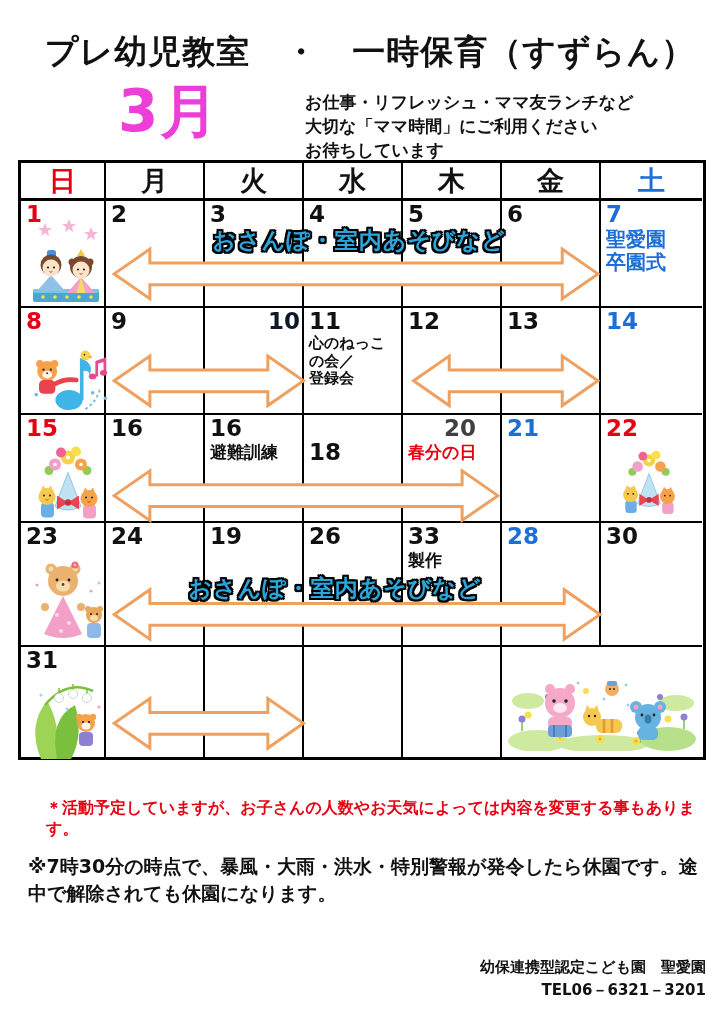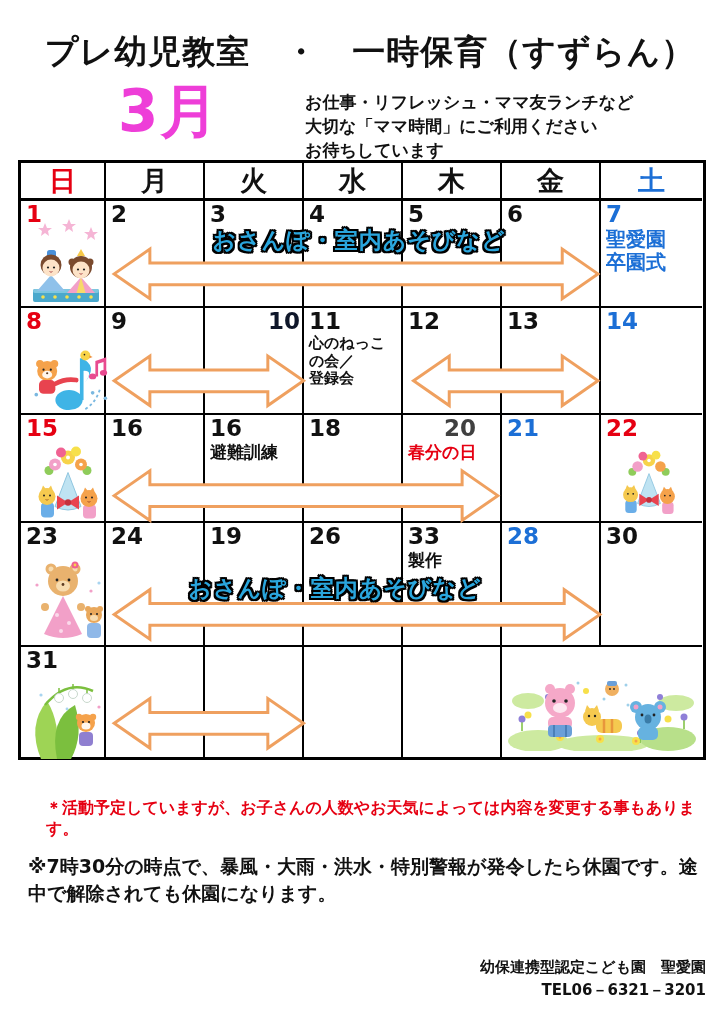--- a/index.html
+++ b/index.html
@@ -139,21 +139,21 @@
           <div class="date" style="color: rgb(230, 0, 18);">15</div>
         </div>
         <div class="cell">
           <div class="date" style="color: rgb(17, 17, 17);">16</div>
         </div>
         <div class="cell">
           <div class="date" style="color: rgb(17, 17, 17);">16</div>
           <div class="event">避難訓練</div>
         </div>
         <div class="cell">
-          <div class="date" style="color: rgb(17, 17, 17);">18</div>
+          <div class="date" style="color: rgb(17, 17, 17); margin-top: 24px;">18</div>
         </div>
         <div class="cell">
           <div class="date" style="color: #404040; margin-left: 36px;">20</div>
           <div class="event" style="color: rgb(230, 0, 18);">春分の日</div>
         </div>
         <div class="cell">
           <div class="date" style="color: rgb(28, 111, 214);">21</div>
         </div>
         <div class="cell">
           <div class="date" style="color: rgb(230, 0, 18);">22</div>

